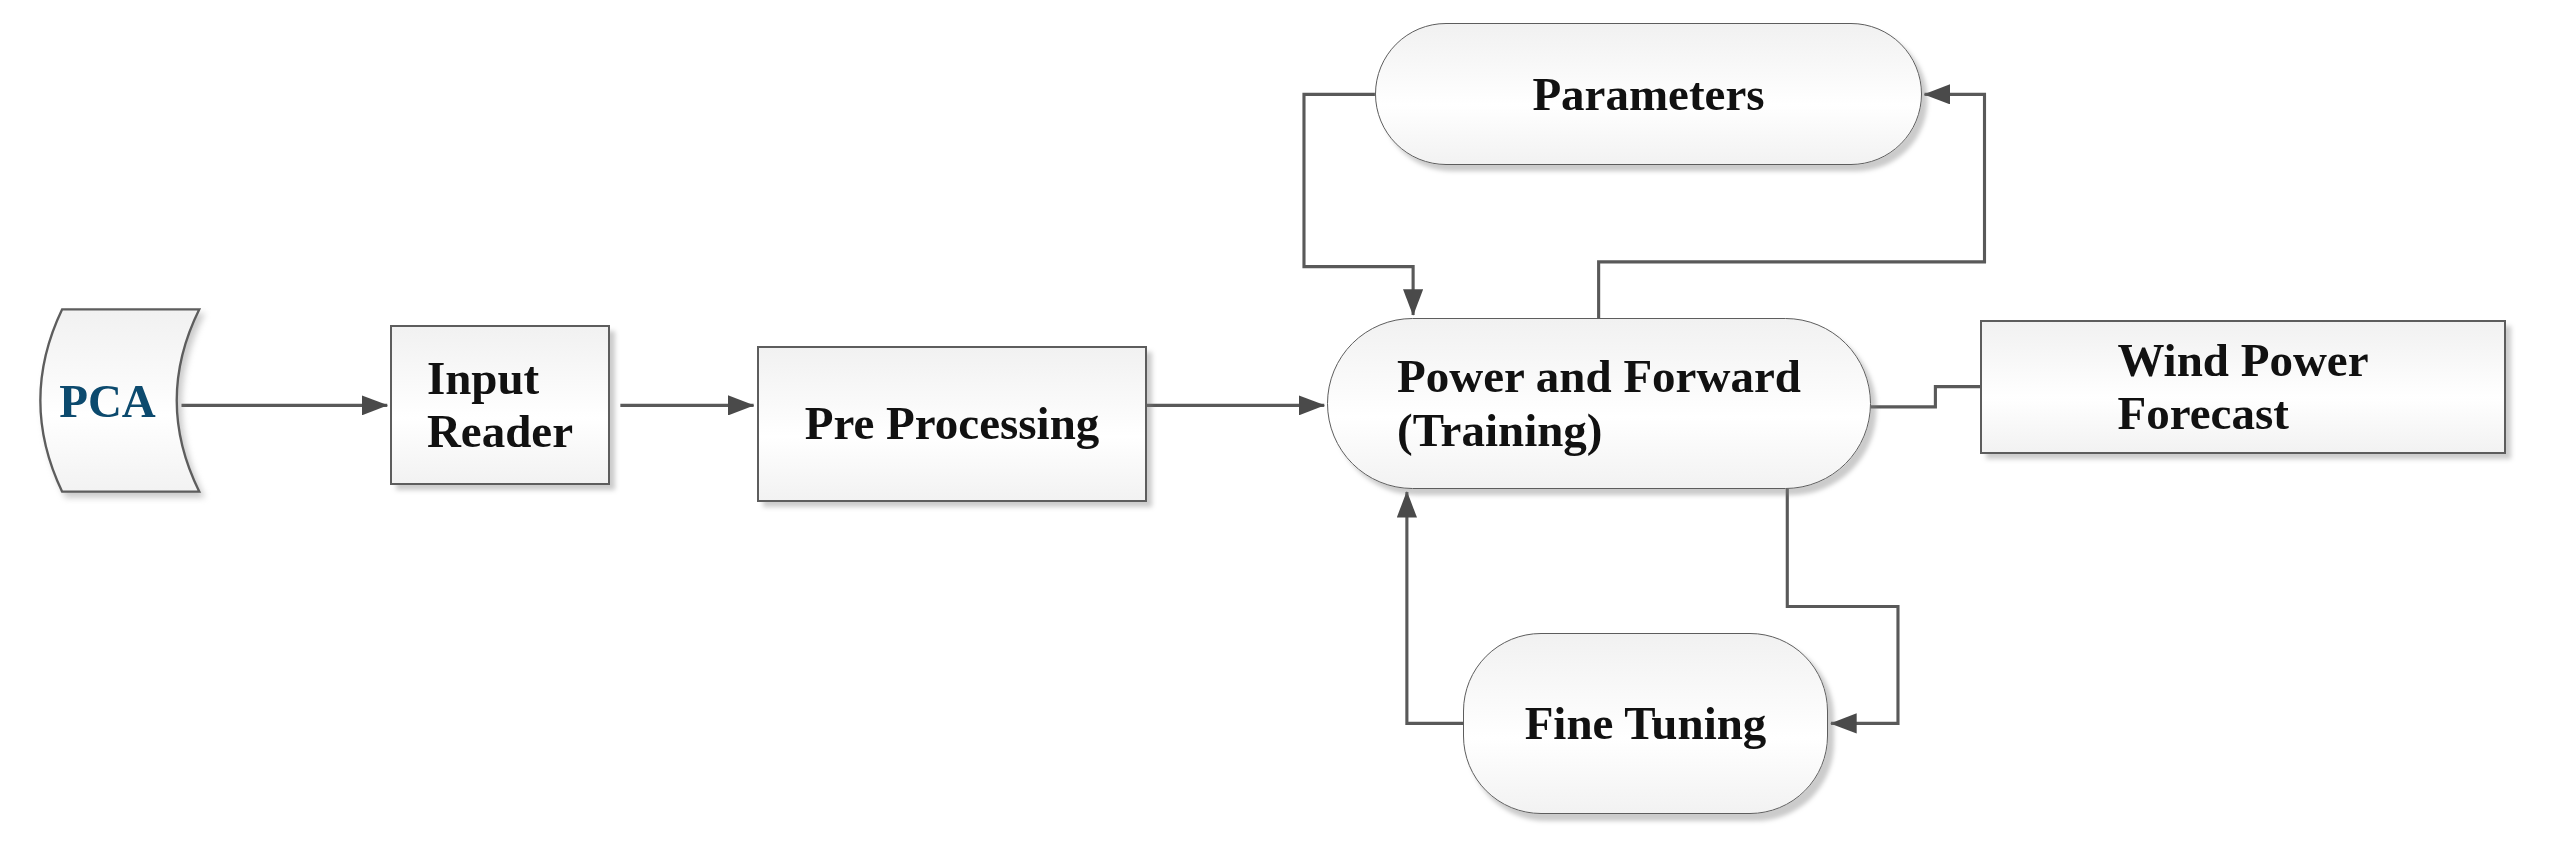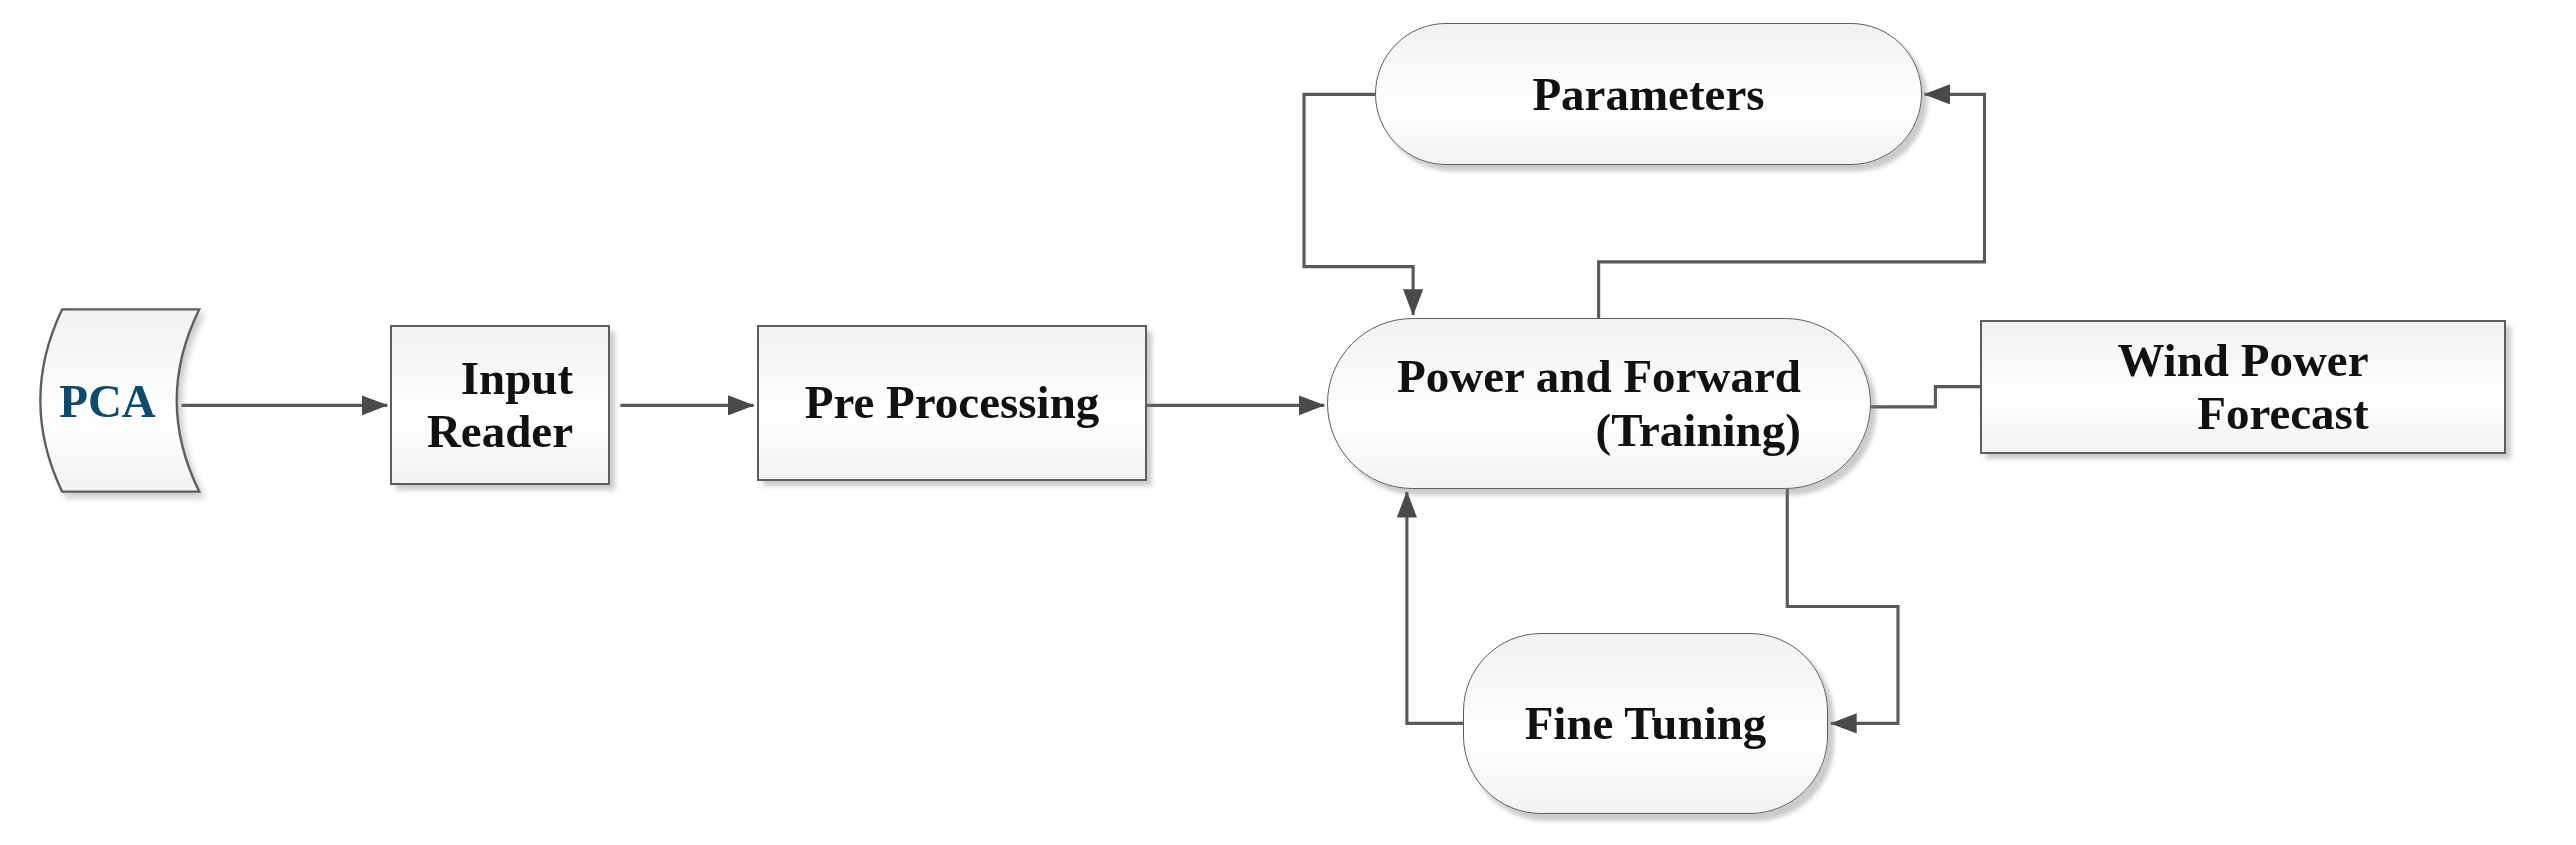--- a/index.html
+++ b/index.html
@@ -20,21 +20,21 @@
     left: 0; top: 0;
     width: 2576px;
     height: 845px;
   }
   .node {
     position: absolute;
     box-sizing: border-box;
     display: flex;
     align-items: center;
     justify-content: center;
-    text-align: right;
+    text-align: left;
     font-weight: 700;
     font-size: 47px;
     line-height: 1.13;
     color: #111111;
     white-space: pre-line;
     background: linear-gradient(180deg, #f1f1f1 0%, #fbfbfb 42%, #ffffff 58%, #f2f2f2 100%);
     border: 2.3px solid #5d5d5d;
     box-shadow: 5.5px 6.2px 4.7px rgba(125,125,125,0.40);
   }
   .stadium-110 { border-radius: 86px; border-width: 1.9px; }
@@ -90,21 +90,21 @@
       <path d="M 40 4 L 216 4 Q 158 121 216 238 L 40 238 Q -16 121 40 4 Z" fill="url(#nodeFill)" stroke="#5d5d5d" stroke-width="3"></path>
     </svg>
     <div class="pca-label">PCA</div>
   </div>
 
   <div class="node" style="left:390px; top:325px; width:220px; height:160px;">
     <span>Input
 Reader</span>
   </div>
 
-  <div class="node" style="left:757px; top:325px; width:390px; height:156px;">
+  <div class="node" style="left:757px; top:346px; width:390px; height:156px;">
     <span>Pre Processing</span>
   </div>
 
   <div class="node" style="left:1980px; top:320px; width:526px; height:134px;">
     <span>Wind Power
 Forecast</span>
   </div>
 
   <div class="node stadium-110" style="left:1327px; top:318px; width:544px; height:171px;">
     <span>Power and Forward

